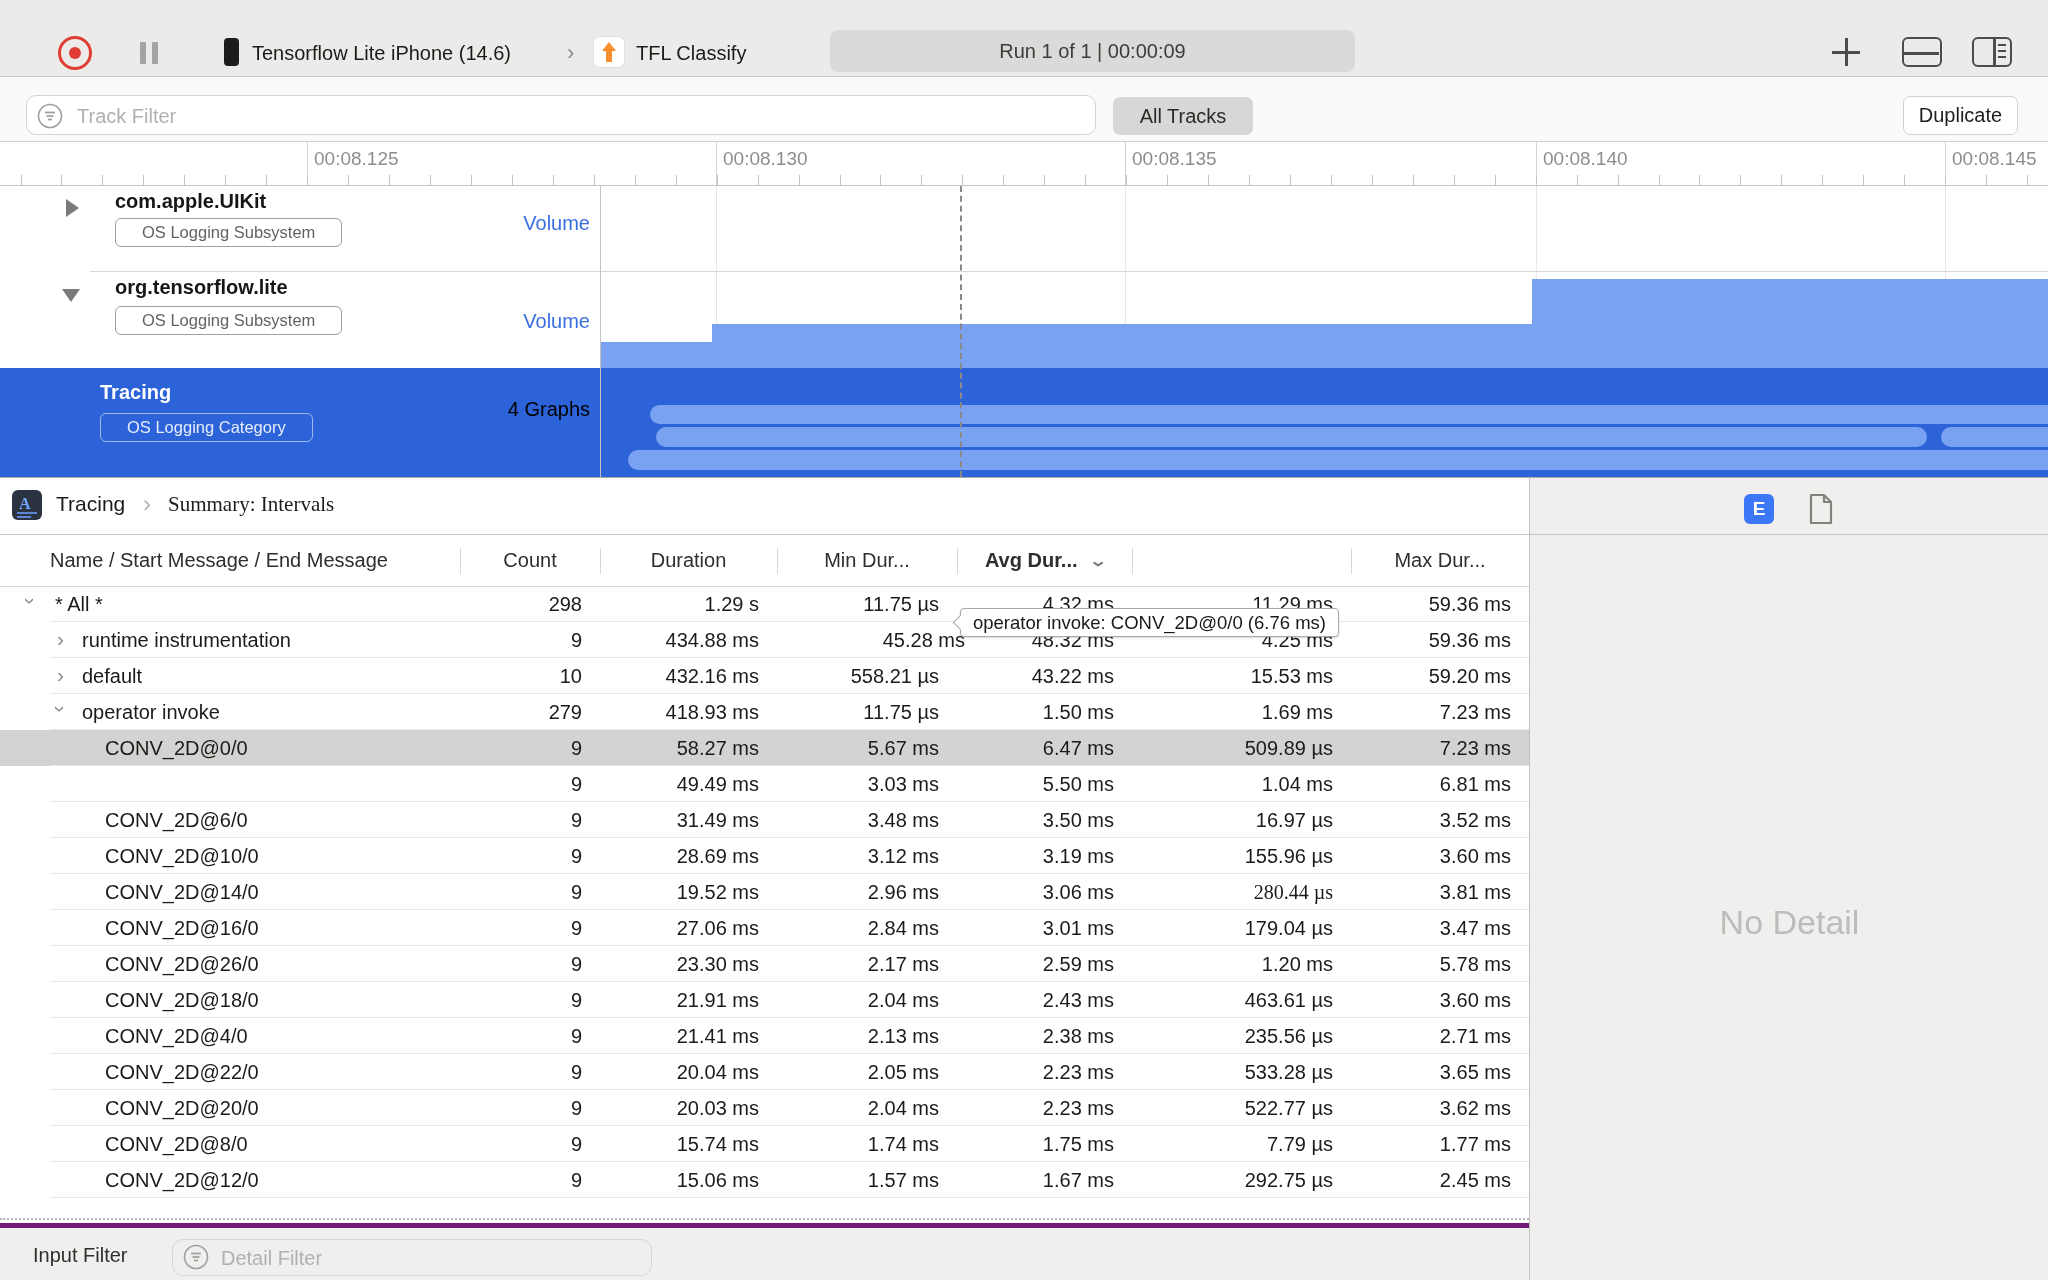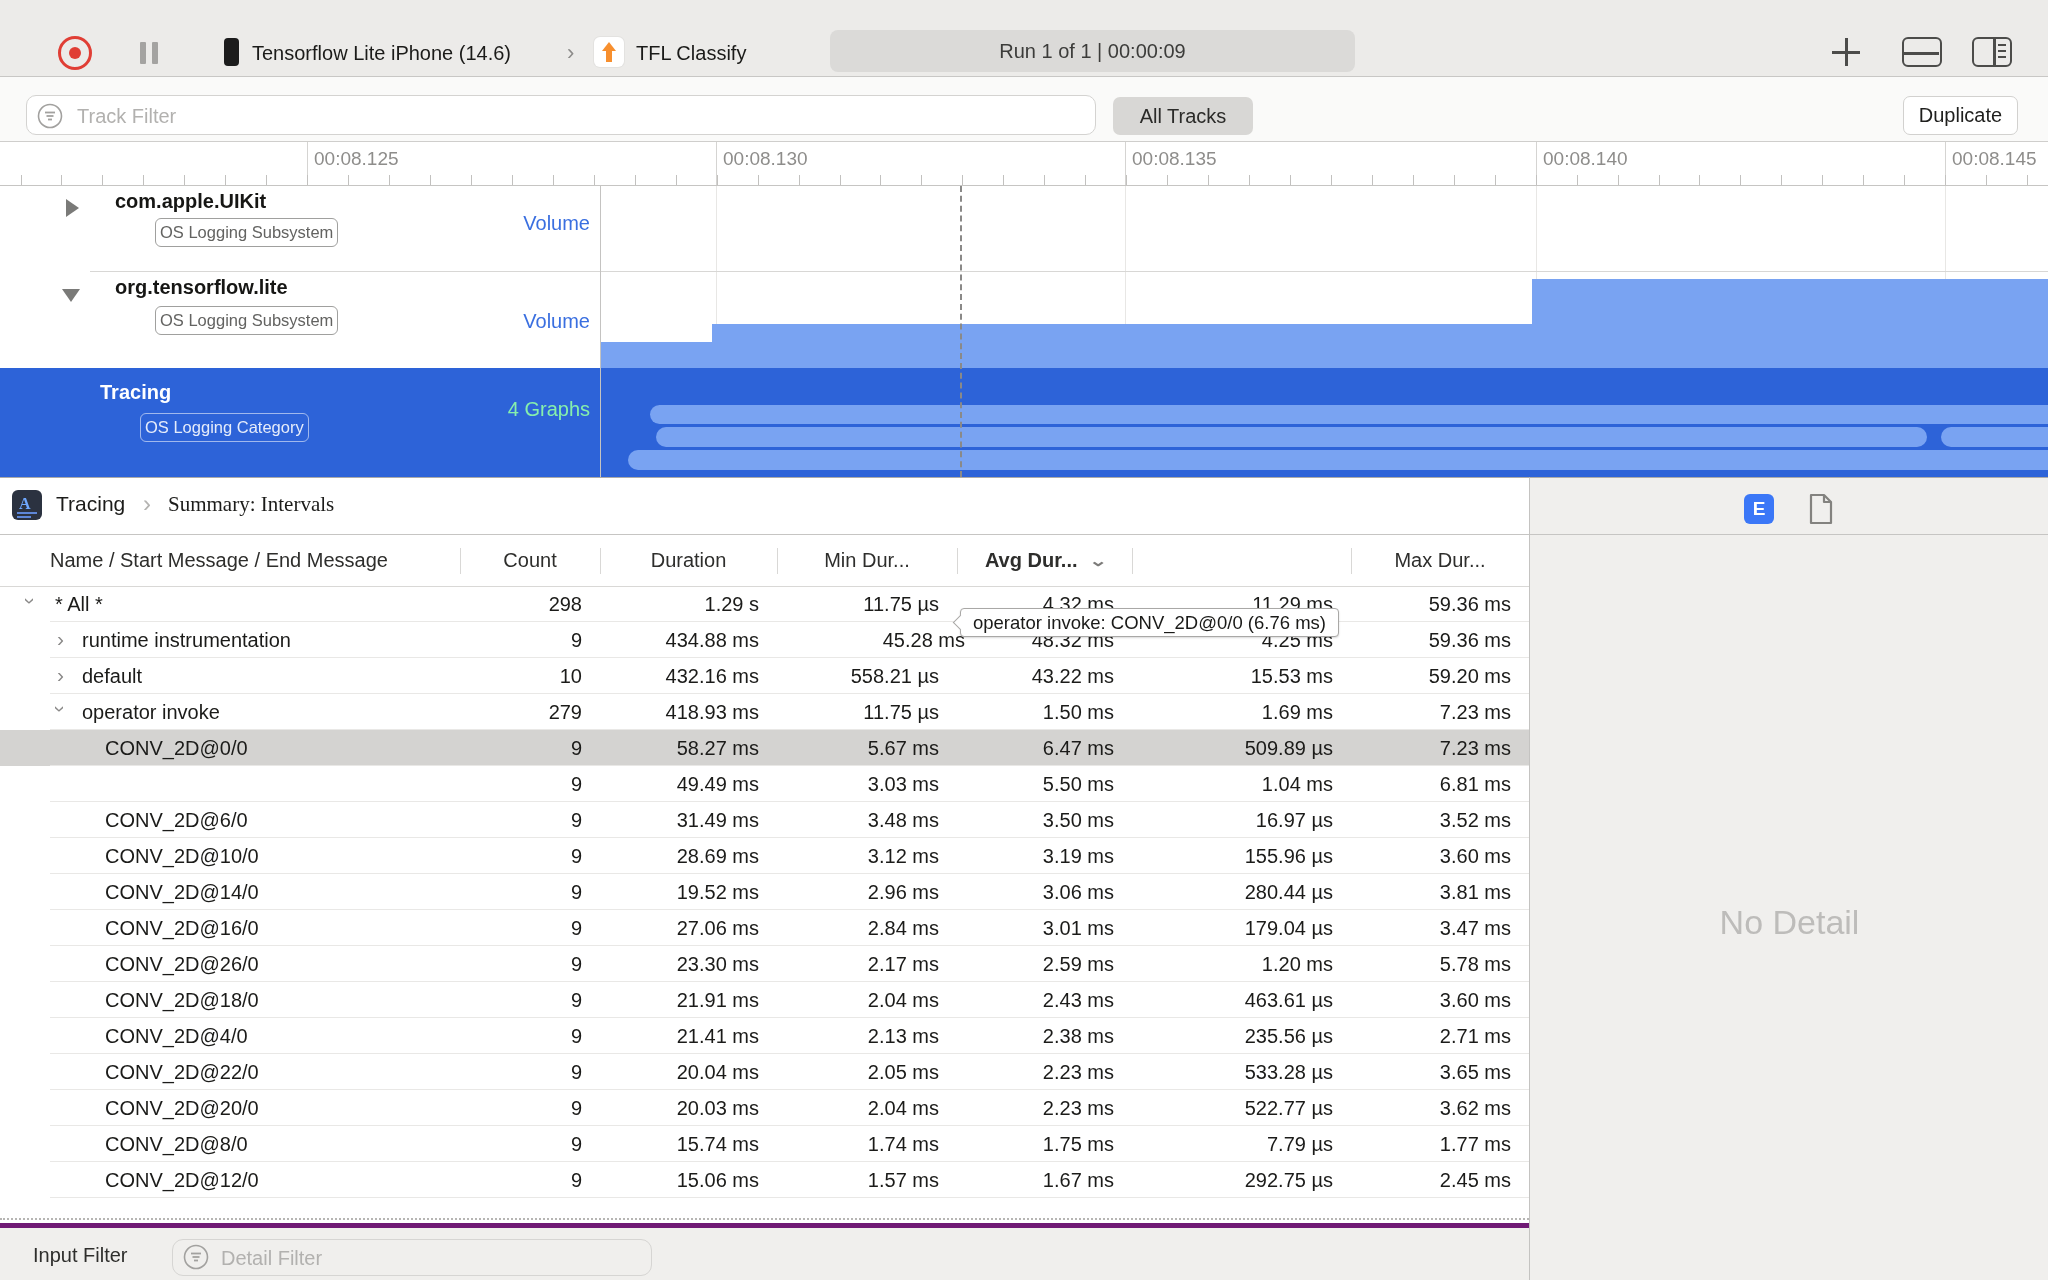--- a/index.html
+++ b/index.html
@@ -53,26 +53,26 @@
   #tracks{left:0;top:186px;width:2048px;height:291px;background:#fff;}
   .track-grid{position:absolute;top:0;width:1px;height:291px;background:#E8E7E5;z-index:1;}
   #track-head-mask{left:0;top:0;width:600px;height:291px;background:#fff;z-index:2;}
   .content-divider{left:600px;top:0;width:1px;height:291px;background:#C4C3C1;z-index:6;}
   .track-row-divider{position:absolute;left:90px;right:0;height:1px;background:#D8D7D5;z-index:3;}
   .disc-tri{position:absolute;z-index:4;width:0;height:0;}
   .tri-right{border-top:9px solid transparent;border-bottom:9px solid transparent;border-left:13px solid #7a7a78;}
   .tri-down{border-left:9px solid transparent;border-right:9px solid transparent;border-top:13px solid #7a7a78;}
   .track-name{position:absolute;left:115px;font-size:20px;font-weight:bold;color:#161614;z-index:4;white-space:nowrap;}
   .track-badge{position:absolute;left:115px;font-size:16.5px;color:#636361;border:1px solid #A0A09E;border-radius:6px;
-        padding:4px 4px;z-index:4;white-space:nowrap;background:transparent;margin-left:40px;}
+        padding:4px 26px;z-index:4;white-space:nowrap;background:transparent;}
   .track-type{position:absolute;width:480px;left:110px;text-align:right;font-size:20px;color:#3A6FE0;z-index:4;}
   #tracing-row{left:0;top:182px;width:2048px;height:109px;background:#2D63D8;z-index:3;}
   #tracing-row .track-name{color:#ffffff;left:100px;top:13px;}
   #tracing-row .track-badge{color:rgba(255,255,255,0.88);border-color:rgba(255,255,255,0.55);left:100px;top:45px;}
-  #tracing-row .track-type{color:#86efac;top:30px;}
+  #tracing-row .track-type{color:#000000;top:30px;}
   .vol-seg{position:absolute;background:#79A3F2;z-index:3;}
   .lane-seg{position:absolute;background:#79A3F2;z-index:4;}
   #playhead{left:960px;top:0;width:0;height:291px;border-left:2px dashed #8A8988;z-index:5;}
   #tooltip{left:960px;top:240px;height:27px;background:#ffffff;border:1px solid #A9A8A6;border-radius:4px;z-index:7;
         display:flex;align-items:center;padding:0 12px;font-size:18.5px;color:#1a1a18;white-space:nowrap;box-shadow:0 1px 2px rgba(0,0,0,0.15);}
   #tooltip-arrow{position:absolute;left:-6px;top:8px;width:10px;height:10px;background:#fff;border-left:1px solid #A9A8A6;border-bottom:1px solid #A9A8A6;transform:rotate(45deg);z-index:6;}
 
   
   #summary{left:0;top:477px;width:1529px;height:746px;background:#fff;border-top:1px solid #ABAAA8;}
   #breadcrumb{left:0;top:0;width:1529px;height:56px;background:#fff;}
@@ -383,21 +383,21 @@
           <div class="cell num" style="left: 1132px; width: 219px;">155.96 µs</div>
           <div class="cell num" style="left: 1351px; width: 178px;">3.60 ms</div>
           <div class="row-sep"></div>
         </div>
         <div class="t-row" style="top: 288px;">
           <div class="cell" style="left: 105px; width: 355px;">CONV_2D@14/0</div>
           <div class="cell num" style="left: 460px; width: 140px;">9</div>
           <div class="cell num" style="left: 600px; width: 177px;">19.52 ms</div>
           <div class="cell num" style="left: 777px; width: 180px;">2.96 ms</div>
           <div class="cell num" style="left: 957px; width: 175px;">3.06 ms</div>
-          <div class="cell num" style="left: 1132px; width: 219px;">280.44 µs</div>
+          <div class="cell num" style="left: 1132px; width: 219px; font-family: Liberation Serif, serif;">280.44 µs</div>
           <div class="cell num" style="left: 1351px; width: 178px;">3.81 ms</div>
           <div class="row-sep"></div>
         </div>
         <div class="t-row" style="top: 324px;">
           <div class="cell" style="left: 105px; width: 355px;">CONV_2D@16/0</div>
           <div class="cell num" style="left: 460px; width: 140px;">9</div>
           <div class="cell num" style="left: 600px; width: 177px;">27.06 ms</div>
           <div class="cell num" style="left: 777px; width: 180px;">2.84 ms</div>
           <div class="cell num" style="left: 957px; width: 175px;">3.01 ms</div>
           <div class="cell num" style="left: 1132px; width: 219px;">179.04 µs</div>

